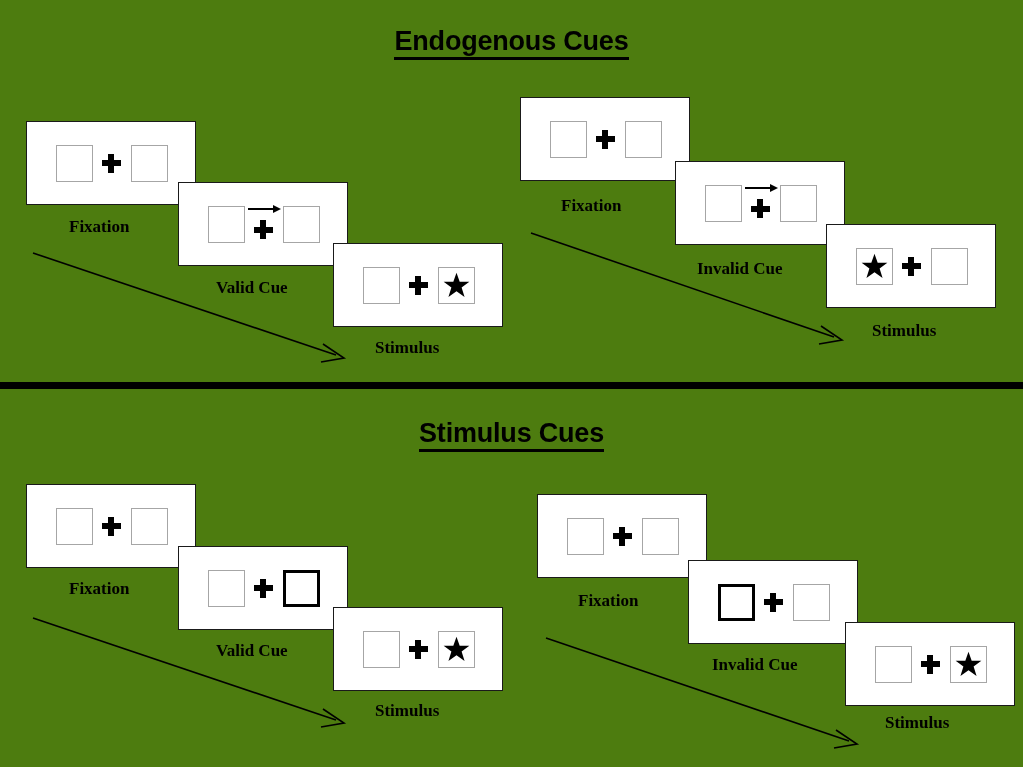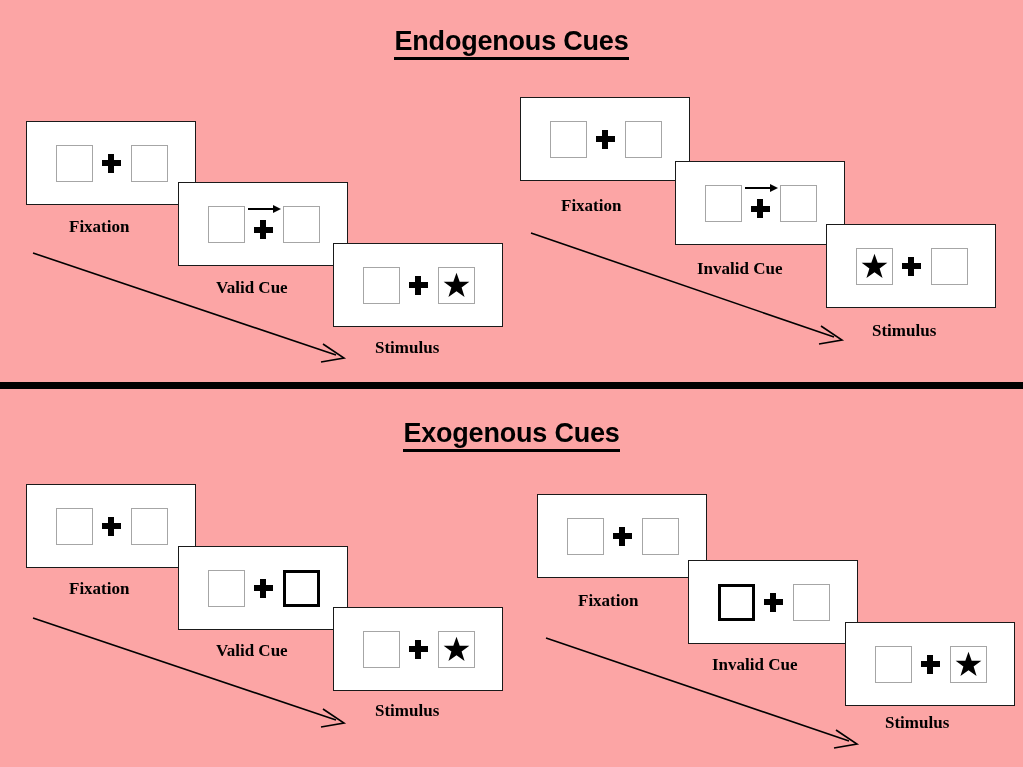--- a/index.html
+++ b/index.html
@@ -9,21 +9,21 @@
     background: #ffffff;
   }
   body {
     font-family: "Liberation Sans", sans-serif;
     color: #000000;
   }
   #canvas {
     position: relative;
     width: 1023px;
     height: 767px;
-    background: #fca5a5;
+    background: #4d7c0f;
     overflow: hidden;
   }
 
   
   .section-title {
     position: absolute;
     width: 100%;
     left: 0;
     text-align: center;
     font-size: 27px;
@@ -241,21 +241,21 @@
   <div class="caption" style="left:872px; top:321px;">Stimulus</div>
 
   <svg class="time-arrow" style="left:518px; top:220px;" width="340" height="135" viewBox="0 0 340 135">
     <line x1="13" y1="13" x2="316" y2="117" stroke="#000000" stroke-width="1.6"></line>
     <polyline points="303,106 324,120 301,124" fill="none" stroke="#000000" stroke-width="1.6"></polyline>
   </svg>
 
   <div class="divider" style="top:382px;"></div>
 
   <div class="section-title" style="top:418px;">
-    <span>Exogenous Cues</span>
+    <span>Stimulus Cues</span>
   </div>
 
   <div class="frame" style="left:26px; top:484px;">
     <div class="frame-inner">
       <div class="box left"></div>
       <div class="plus"></div>
       <div class="box right"></div>
     </div>
   </div>
   <div class="caption" style="left:69px; top:579px;">Fixation</div>

